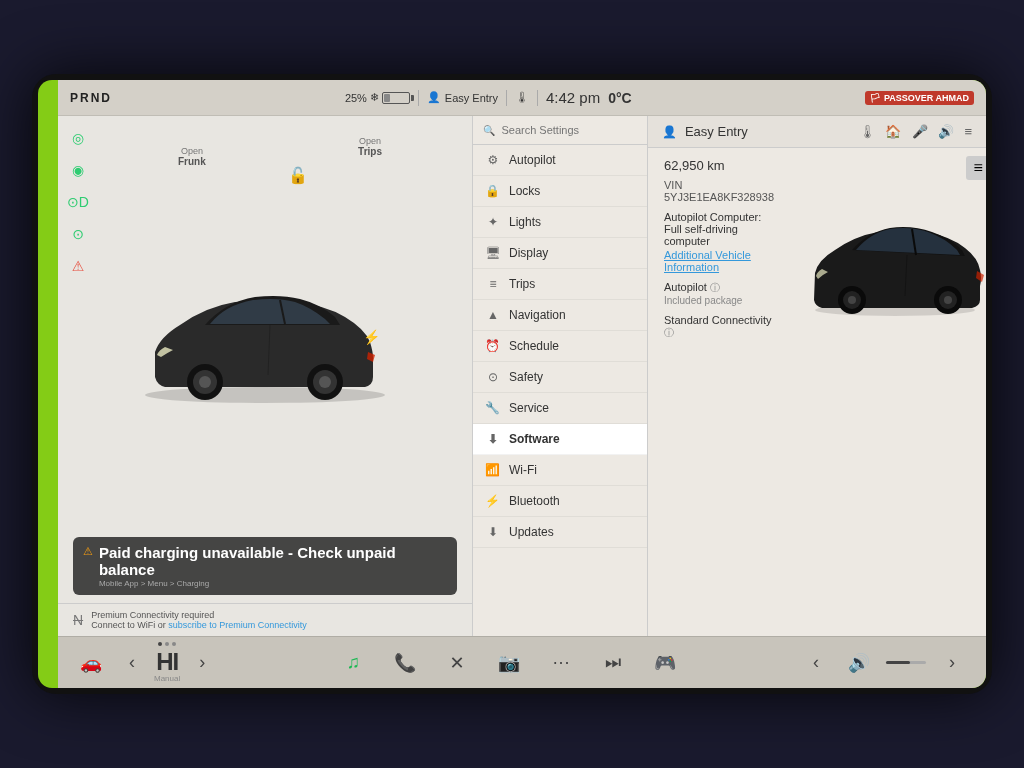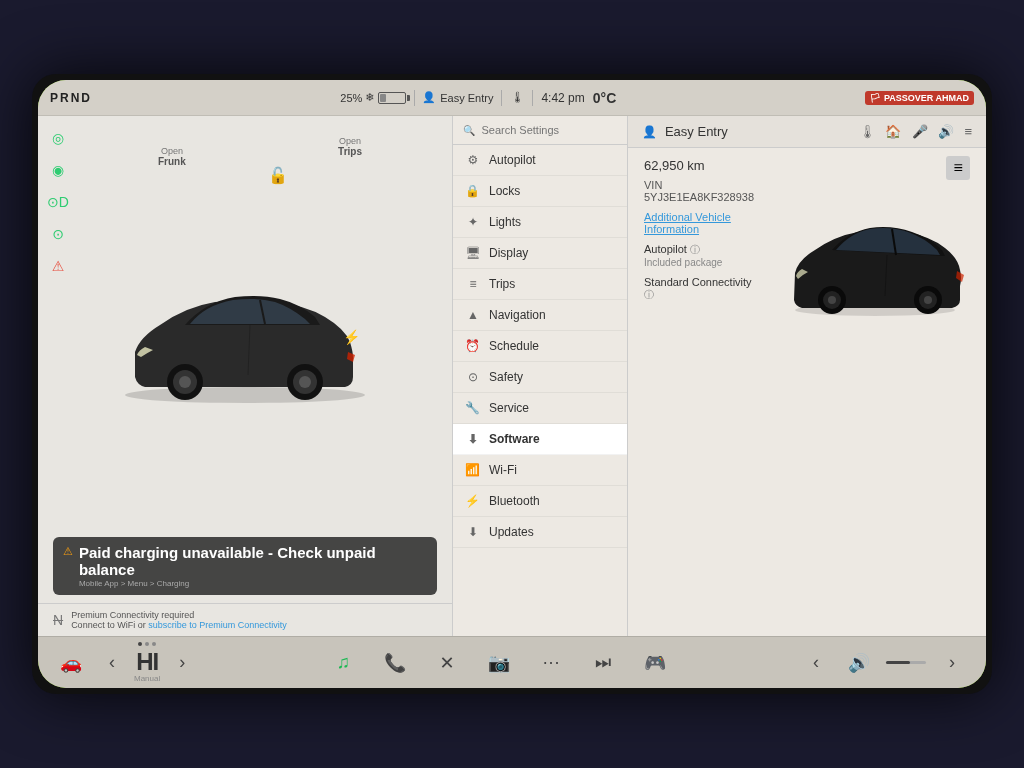--- a/index.html
+++ b/index.html
@@ -21,24 +21,25 @@
       border-radius: 24px;
       padding: 6px;
       box-shadow: 0 0 60px rgba(0,0,0,0.8);
       position: relative;
     }
 
     .screen {
       width: 100%;
       height: 100%;
       background: #84cc16;
-      border-radius: 28px;
+      border-radius: 14px;
       overflow: hidden;
       display: flex;
       flex-direction: column;
+      padding-left: 20px;
     }
 
     
     .status-bar {
       background: #d4d0c8;
       height: 36px;
       display: flex;
       align-items: center;
       padding: 0 12px;
       gap: 8px;
@@ -101,21 +102,21 @@
 
     .status-easy-entry {
       display: flex;
       align-items: center;
       gap: 4px;
       font-size: 11px;
       color: #333;
     }
 
     .status-time {
-      font-size: 12px;
+      font-size: 15px;
       font-weight: 500;
     }
 
     .status-temp {
       font-size: 14px;
       font-weight: bold;
     }
 
     .passover-badge {
       background: #c0392b;
@@ -745,20 +746,21 @@
         <div class="right-content">
 
           <div class="car-info-section">
 
 
             <div class="car-odometer">62,950 km</div>
 
             <div class="car-vin">VIN 5YJ3E1EA8KF328938</div>
 
             <div class="car-detail-row">
+              <span>Autopilot Computer: Full self-driving computer</span>
               <a class="link" href="#">Additional Vehicle Information</a>
             </div>
 
             <div class="car-detail-row" style="">
               <span>Autopilot</span>
               <span class="info-icon"> ⓘ</span>
               <div class="car-detail-sub">Included package</div>
             </div>
 
             <div class="car-detail-row" style="margin-top:8px;">

